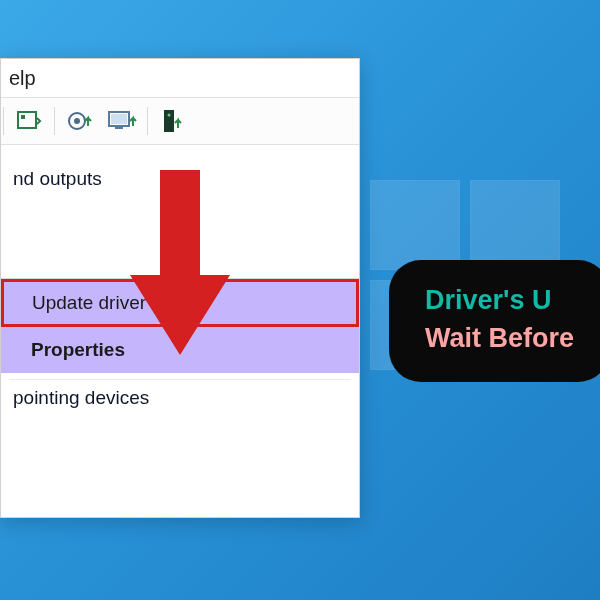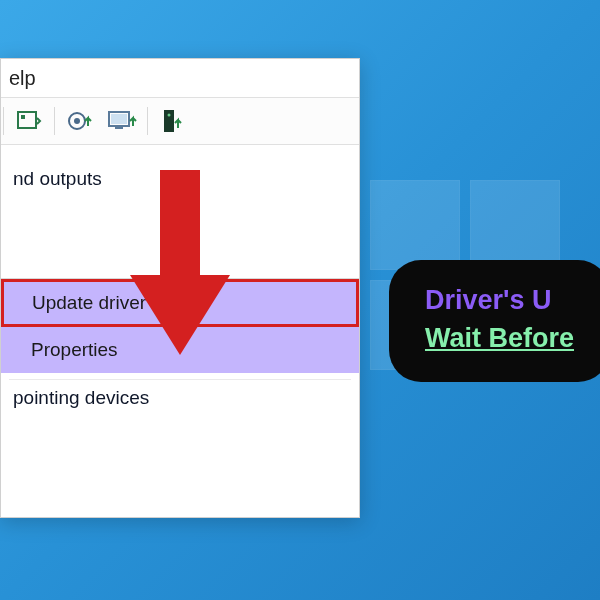--- a/index.html
+++ b/index.html
@@ -96,21 +96,21 @@
     padding: 12px 20px 12px 30px;
     font-size: 19px;
     color: #1a1a1a;
     border-bottom: 1px solid #eaeaea;
     background: #c4b5fd;
   }
   .context-item.highlight {
     border: 3px solid #d42020;
     padding: 10px 18px 10px 28px;
   }
-  .context-item.bold { font-weight: 400; border-bottom: none; }
+  .context-item.bold { font-weight: 700; border-bottom: none; }
 
   .arrow {
     position: absolute;
     left: 120px;
     top: 170px;
     width: 120px;
     height: 190px;
     pointer-events: none;
   }
 
@@ -120,22 +120,22 @@
     top: 260px;
     background: #0a0a0a;
     border-radius: 32px;
     padding: 22px 36px 24px 36px;
     font-size: 27px;
     font-weight: 600;
     color: #fff;
     line-height: 1.4;
     min-width: 210px;
   }
-  .caption .l1 { color: #8b5cf6; }
-  .caption .l2 { color: #86efac; text-decoration: underline; }
+  .caption .l1 { color: #14b8a6; }
+  .caption .l2 { color: #fca5a5; }
 </style>
 </head>
 <body>
 
 <div class="win-logo">
   <div class="q q1"></div>
     <div class="q q2"></div>
     <div class="q q3"></div>
     <div class="q q4"></div>
 </div>

